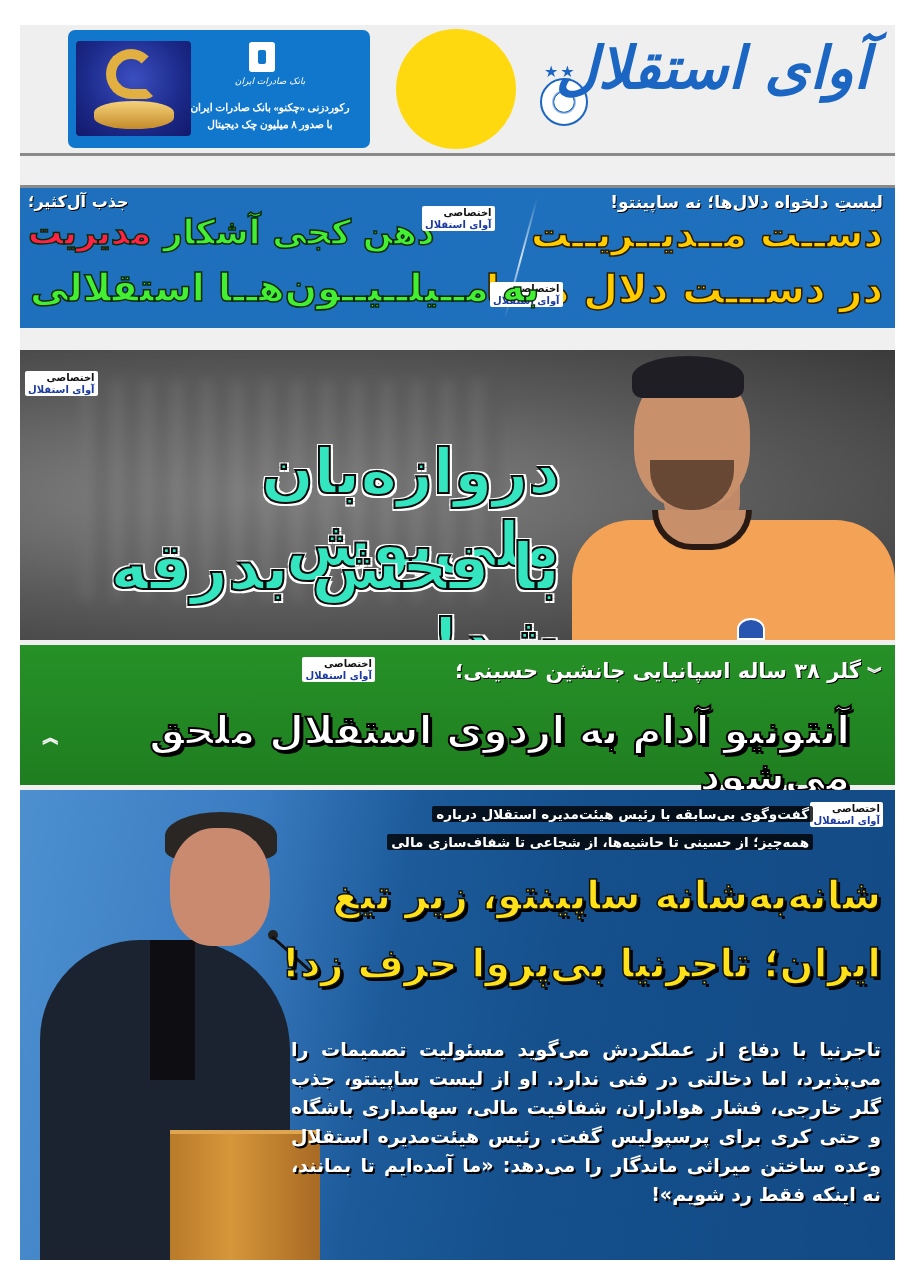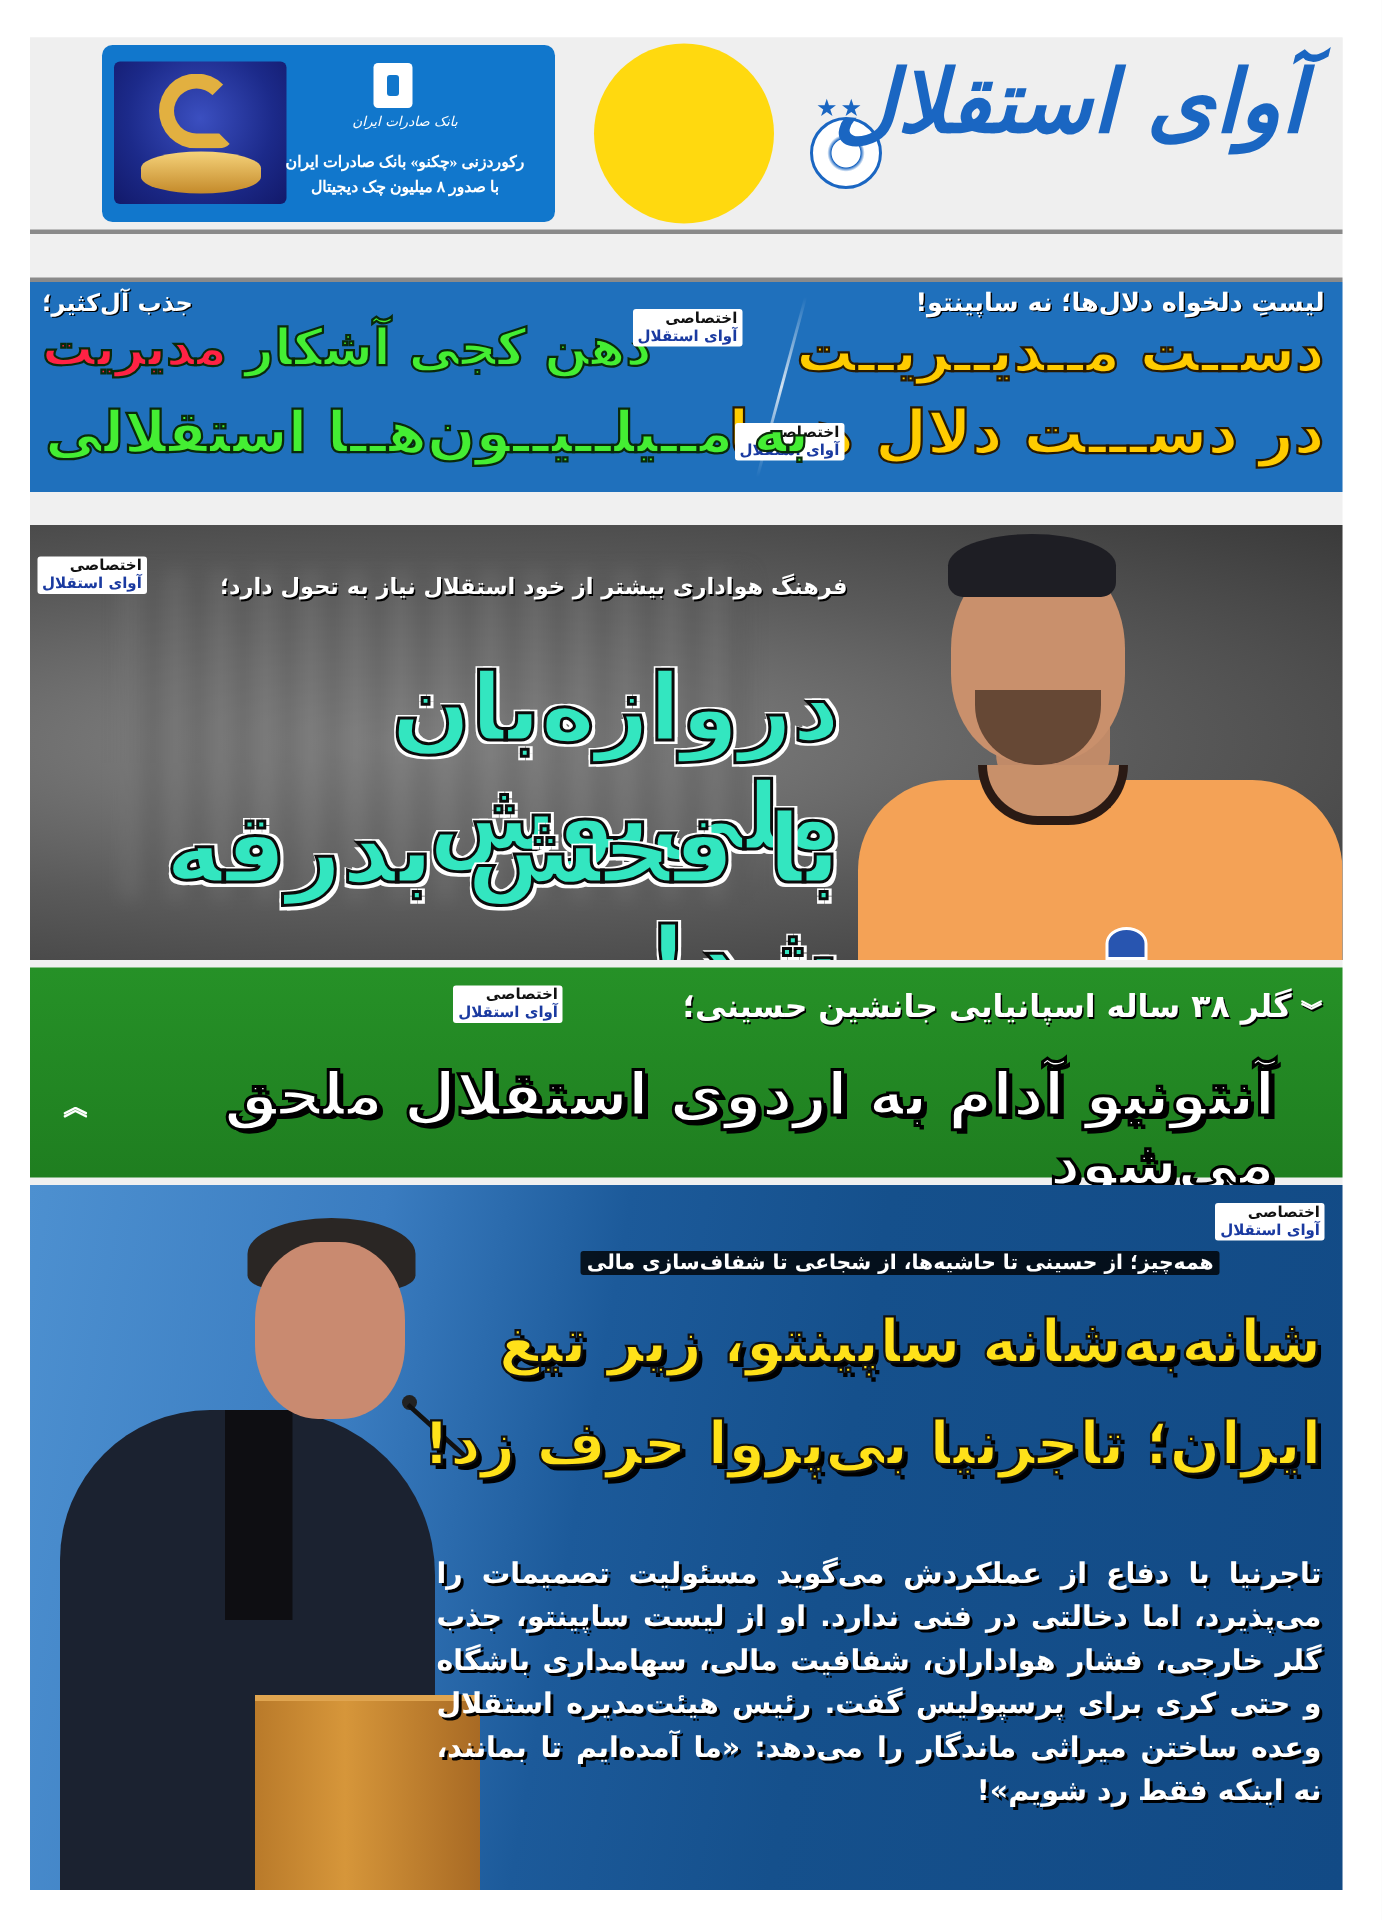--- a/index.html
+++ b/index.html
@@ -158,21 +158,20 @@
       <div class="collar"></div>
       <div class="face"></div>
       <div class="hair"></div>
       <div class="beard"></div>
       <div class="crest"></div>
     </div>
     <div class="badge b2-badge">
       <span class="b-top">اختصاصی</span>
       <span class="b-bot">آوای استقلال</span>
     </div>
-    <div class="kicker b2-kicker">فرهنگ هواداری بیشتر از خود استقلال نیاز به تحول دارد؛</div>
     <div class="b2-h1">دروازه‌بان ملی‌پوش</div>
     <div class="b2-h2">با فحش بدرقه شد!</div>
   </div>
 
   <div class="band3">
     <div class="kicker b3-kicker"><span class="chev">︾</span><span>گلر ۳۸ ساله اسپانیایی جانشین حسینی؛</span></div>
     <div class="badge b3-badge">
       <span class="b-top">اختصاصی</span>
       <span class="b-bot">آوای استقلال</span>
     </div>
@@ -187,19 +186,20 @@
       <div class="man-hair"></div>
       <div class="man-face"></div>
       <div class="mic-head"></div>
       <div class="mic"></div>
       <div class="podium"></div>
     </div>
     <div class="badge b4-badge">
       <span class="b-top">اختصاصی</span>
       <span class="b-bot">آوای استقلال</span>
     </div>
+    <div class="b4-kicker b4-k1">گفت‌وگوی بی‌سابقه با رئیس هیئت‌مدیره استقلال درباره</div>
     <div class="b4-kicker b4-k2">همه‌چیز؛ از حسینی تا حاشیه‌ها، از شجاعی تا شفاف‌سازی مالی</div>
     <div class="b4-h1">شانه‌به‌شانه ساپینتو، زیر تیغ</div>
     <div class="b4-h2">ایران؛ تاجرنیا بی‌پروا حرف زد!</div>
     <div class="b4-body">تاجرنیا با دفاع از عملکردش می‌گوید مسئولیت تصمیمات را می‌پذیرد، اما دخالتی در فنی ندارد. او از لیست ساپینتو، جذب گلر خارجی، فشار هواداران، شفافیت مالی، سهامداری باشگاه و حتی کری برای پرسپولیس گفت. رئیس هیئت‌مدیره استقلال وعده ساختن میراثی ماندگار را می‌دهد: «ما آمده‌ایم تا بمانند، نه اینکه فقط رد شویم»!</div>
   </div>
 
 </div>
 
 </body></html>

